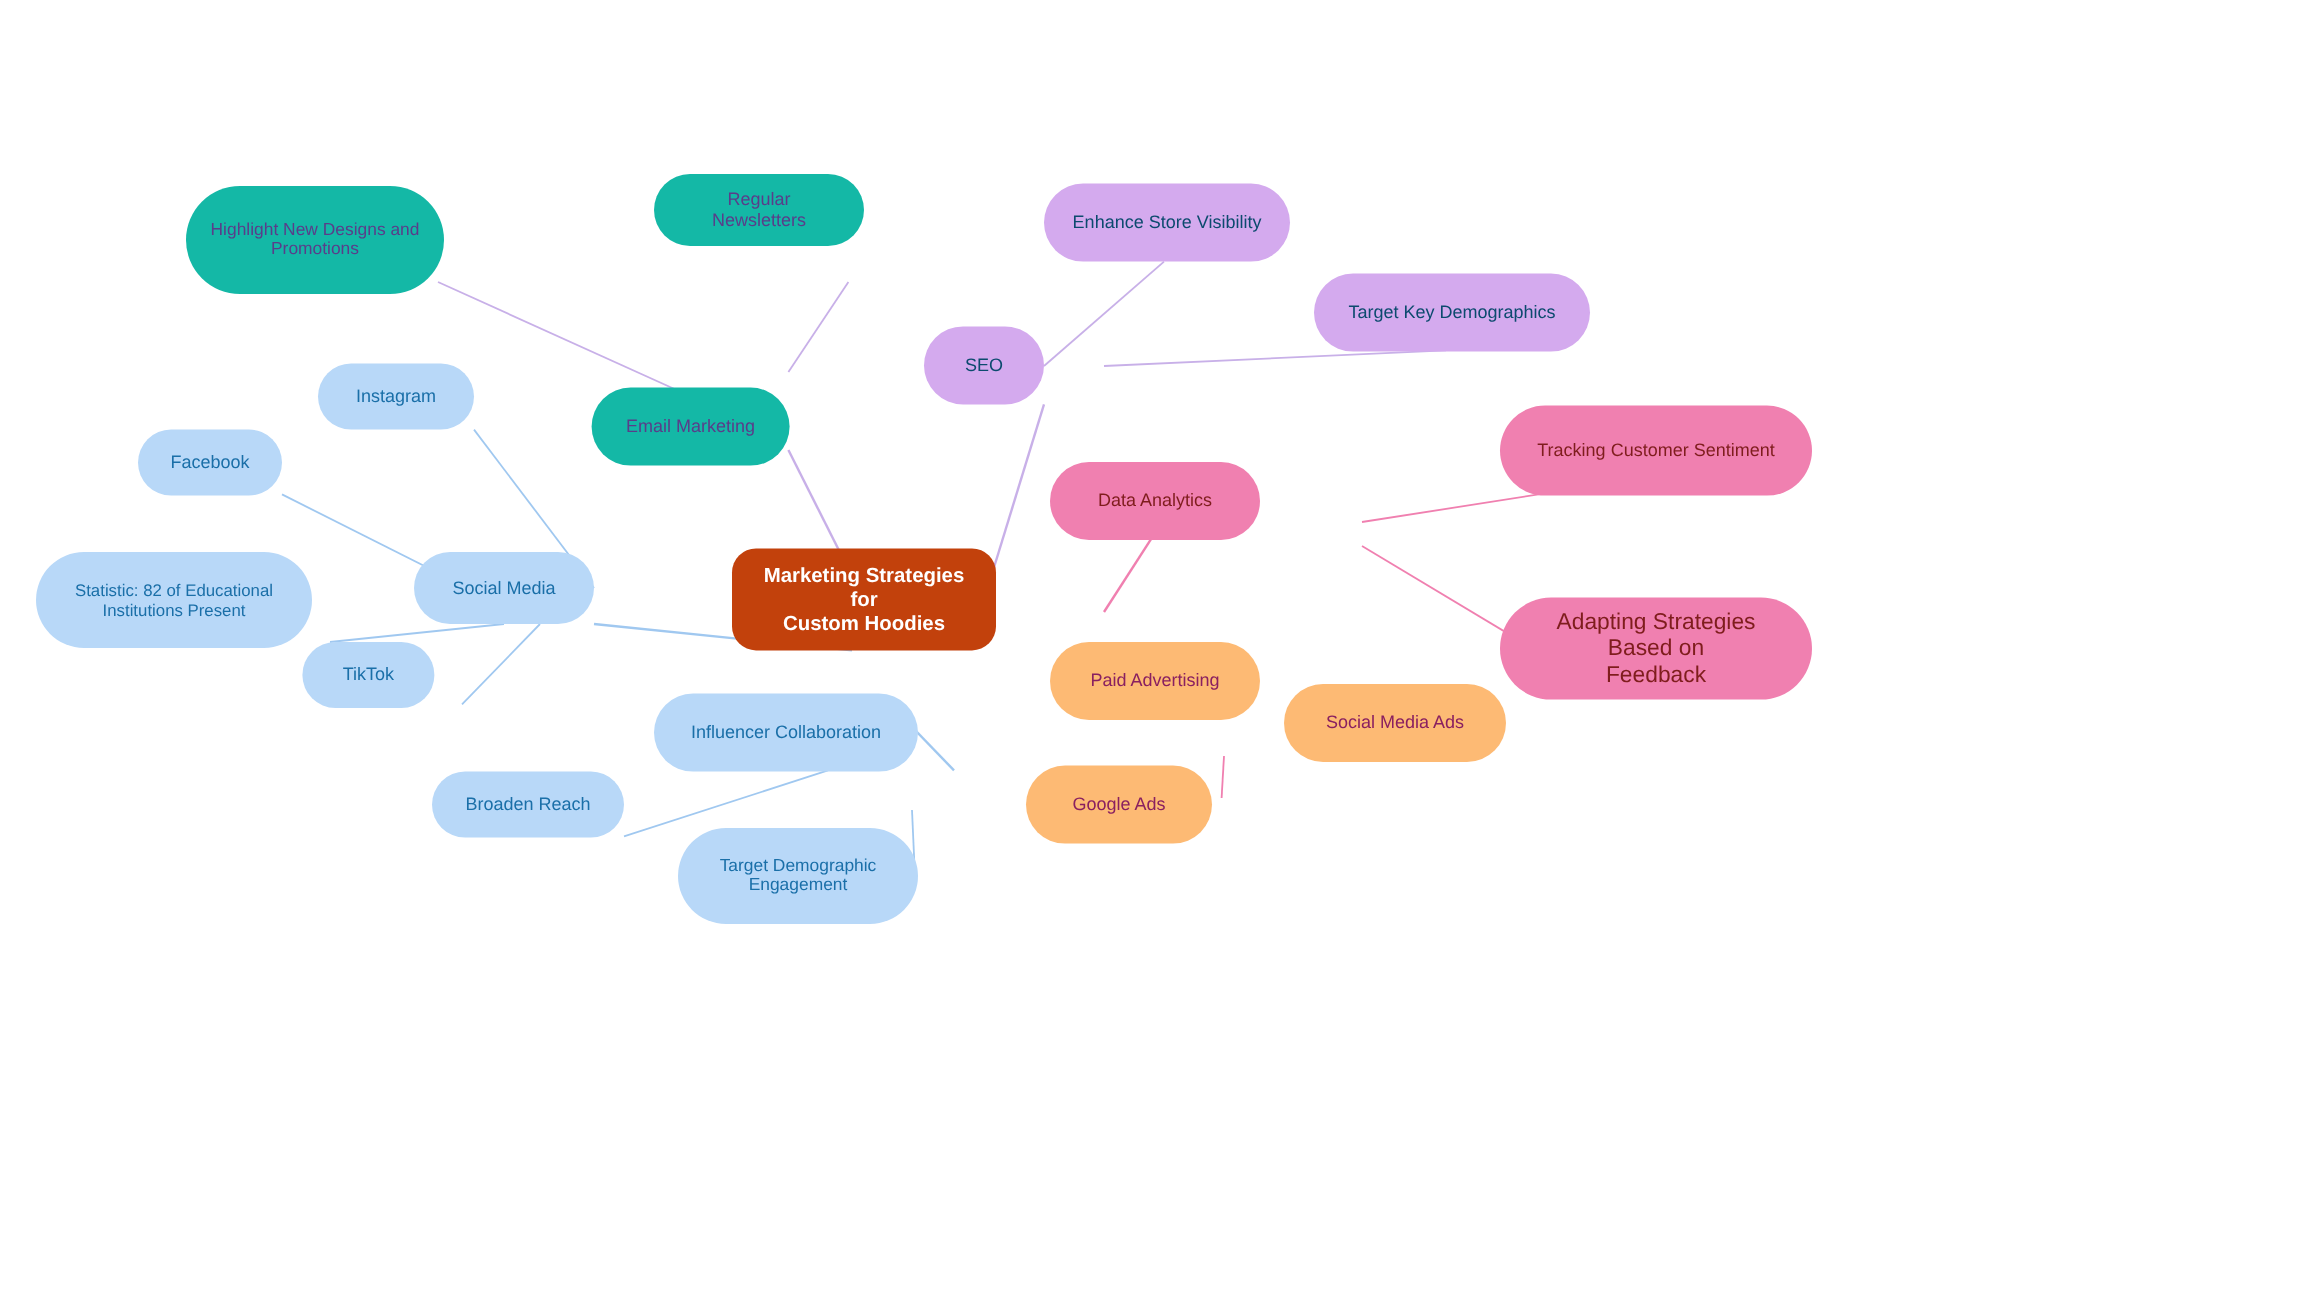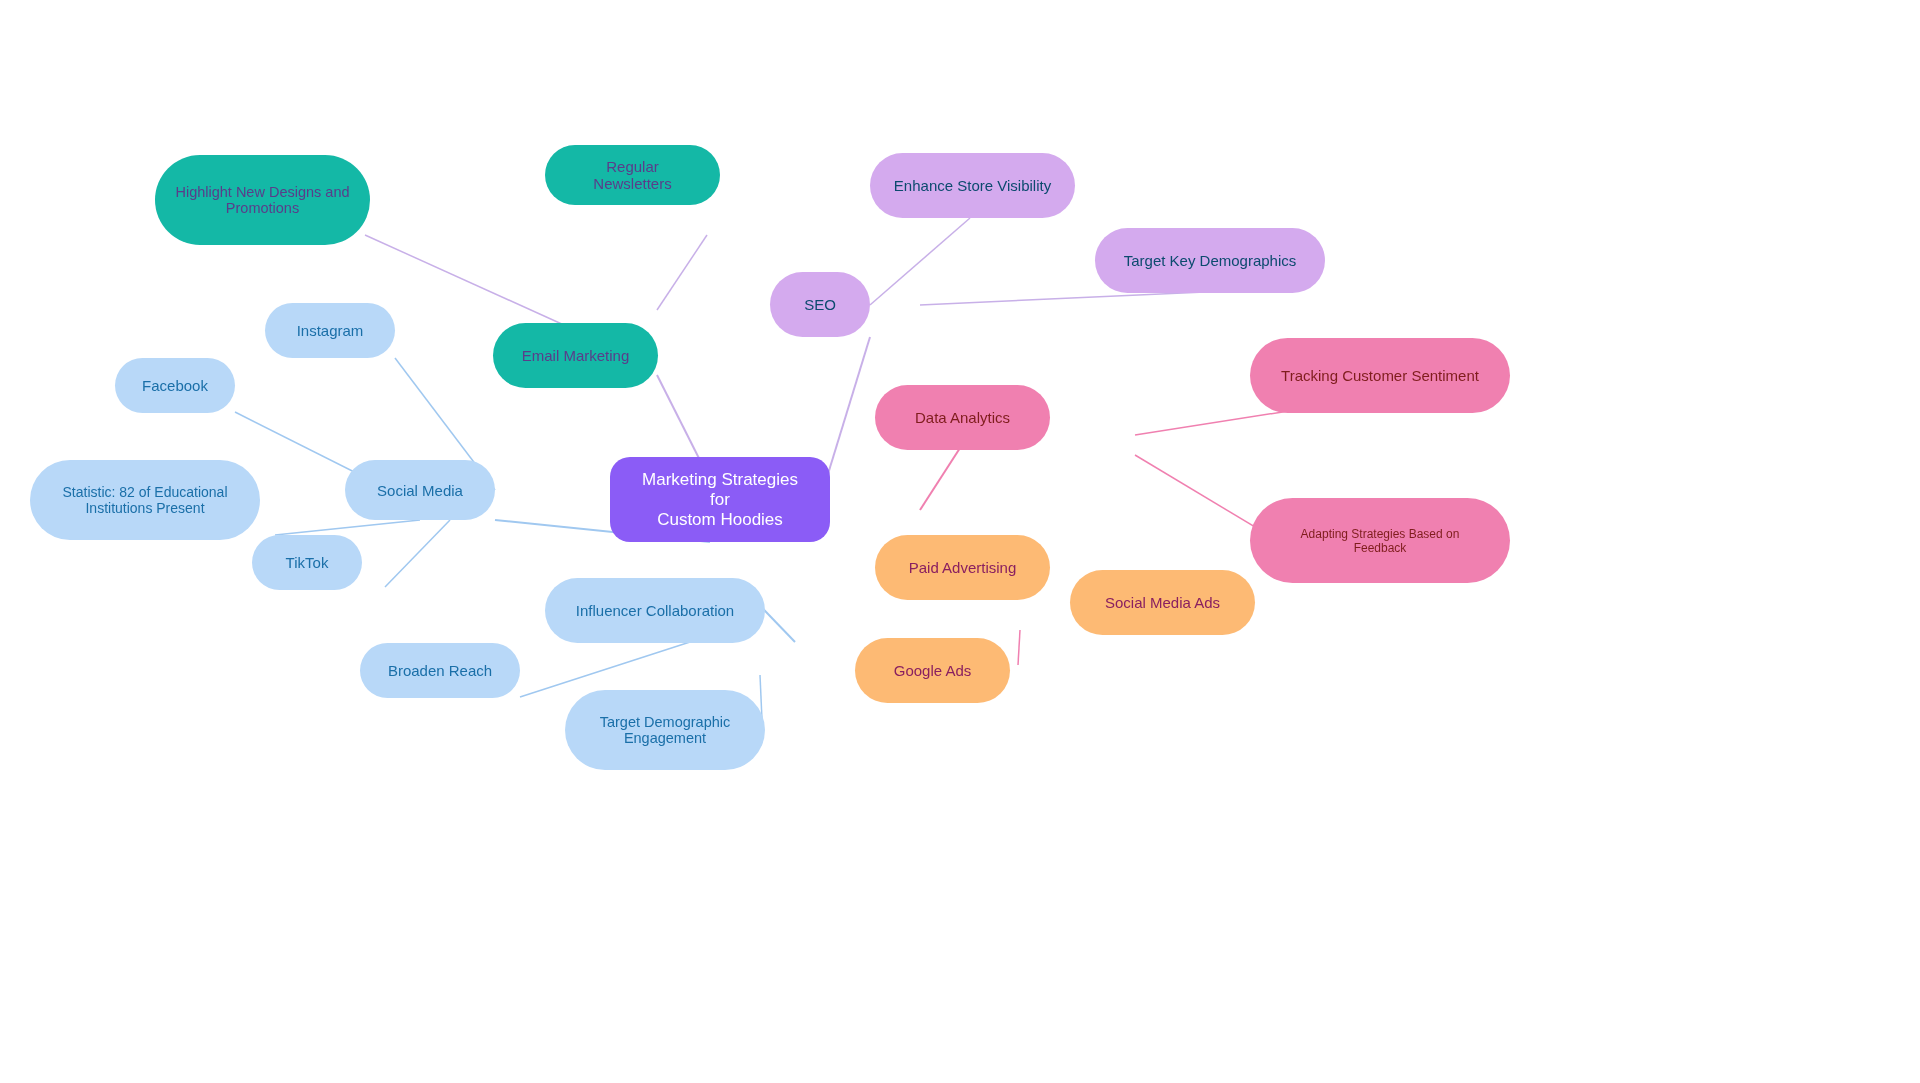--- a/index.html
+++ b/index.html
@@ -26,24 +26,24 @@
       position: absolute;
       border-radius: 50px;
       display: flex;
       align-items: center;
       justify-content: center;
       text-align: center;
       cursor: default;
       padding: 12px 20px;
     }
     .node-center {
-      background: #8b5cf6;
+      background: #c2410c;
       color: #ffffff;
       font-size: 18px;
-      font-weight: 400;
+      font-weight: 700;
       border-radius: 20px;
       width: 200px;
       height: 80px;
     }
     .node-blue-light {
       background: #b8d8f8;
       color: #1a6fa8;
       font-size: 15px;
       font-weight: 500;
       border: none;
@@ -186,21 +186,21 @@
 
   <div class="node node-pink" style="left: 875px; top: 385px; width: 175px; height: 65px;">
     <span>Data Analytics</span>
   </div>
 
   <div class="node node-pink" style="left: 1250px; top: 338px; width: 260px; height: 75px;">
     <span>Tracking Customer Sentiment</span>
   </div>
 
   <div class="node node-pink" style="left: 1250px; top: 498px; width: 260px; height: 85px;">
-    <span style="white-space: pre-line; font-size: 12px;">Adapting Strategies Based on
+    <span style="white-space: pre-line; font-size: 19px;">Adapting Strategies Based on
 Feedback</span>
   </div>
 
   <div class="node node-pink-light" style="left: 875px; top: 535px; width: 175px; height: 65px;">
     <span>Paid Advertising</span>
   </div>
 
   <div class="node node-pink-light" style="left: 1070px; top: 570px; width: 185px; height: 65px;">
     <span>Social Media Ads</span>
   </div>

